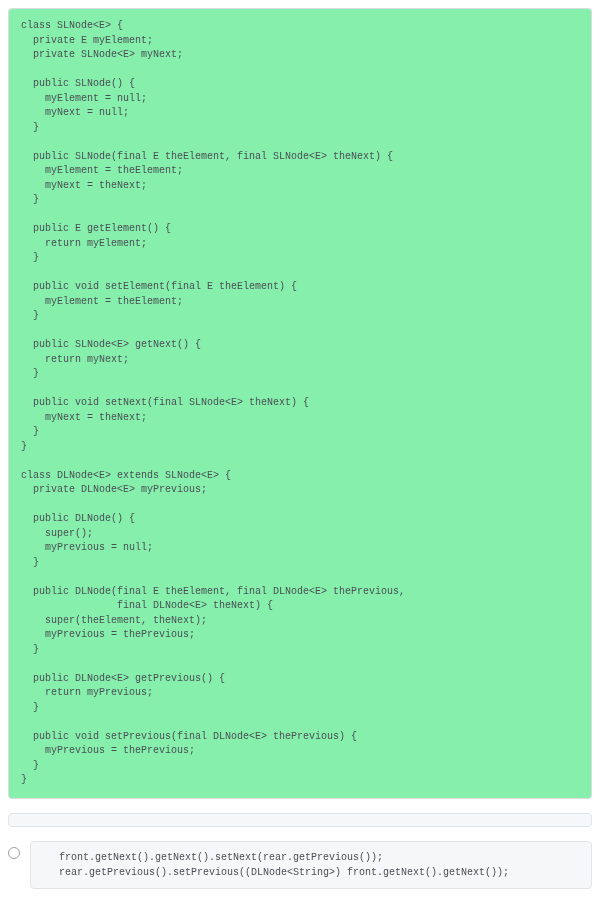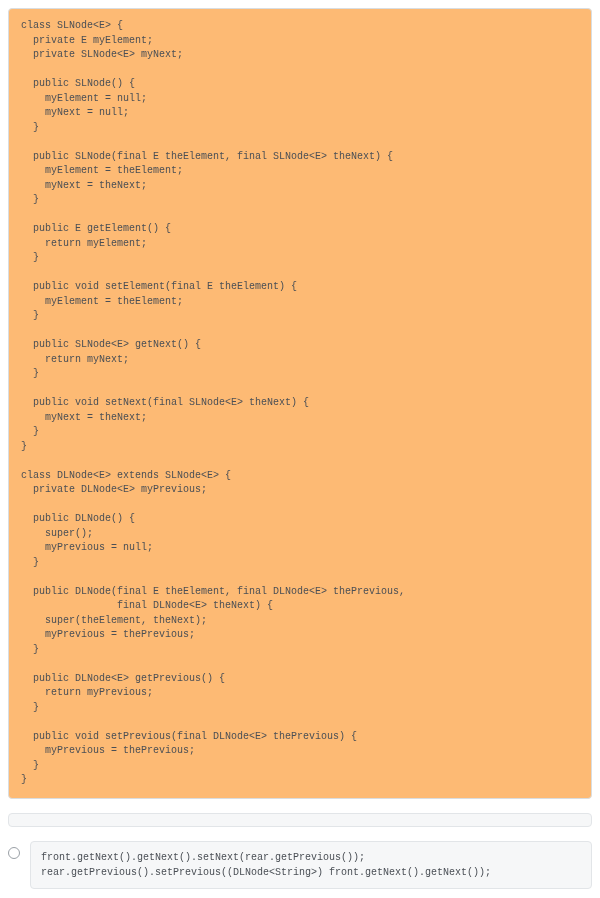--- a/index.html
+++ b/index.html
@@ -6,21 +6,21 @@
   body {
     margin: 0;
     padding: 8px;
     background: #fff;
     font-family: "Helvetica Neue", Arial, sans-serif;
     font-size: 11px;
     color: #333;
     width: 600px;
   }
   .code-block {
-    background: #fdba74;
+    background: #86efac;
     border: 1px solid #d9dde0;
     border-radius: 4px;
     padding: 10px 12px;
     font-family: Menlo, Consolas, "Courier New", monospace;
     font-size: 10px;
     line-height: 1.45;
     white-space: pre;
     color: #4a4f55;
     overflow-x: auto;
   }
@@ -44,21 +44,21 @@
     border-radius: 50%;
     flex: 0 0 12px;
     margin-top: 6px;
     background: #fff;
   }
   .option-code {
     flex: 1;
     background: #f6f7f8;
     border: 1px solid #e2e5e8;
     border-radius: 4px;
-    padding: 8px 10px;
+    padding: 8px 28px;
     font-family: Menlo, Consolas, "Courier New", monospace;
     font-size: 10px;
     line-height: 1.5;
     white-space: pre;
     color: #4a4f55;
   }
 </style>
 </head>
 <body>
 

